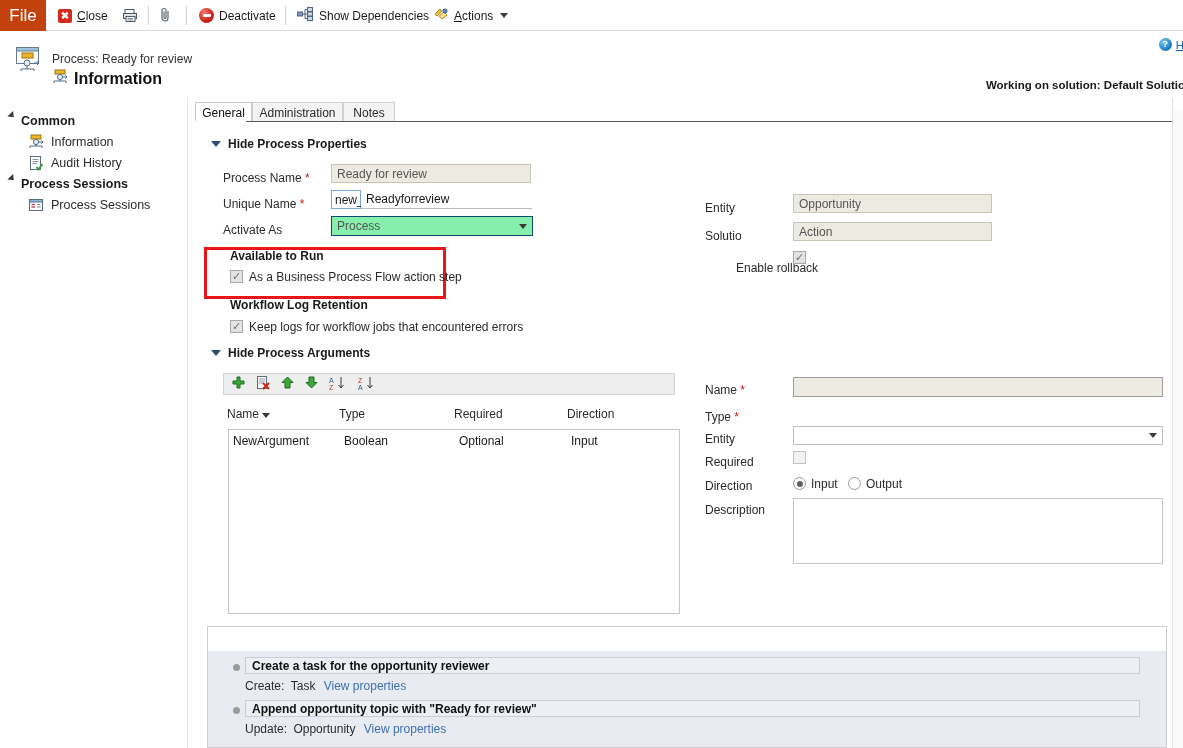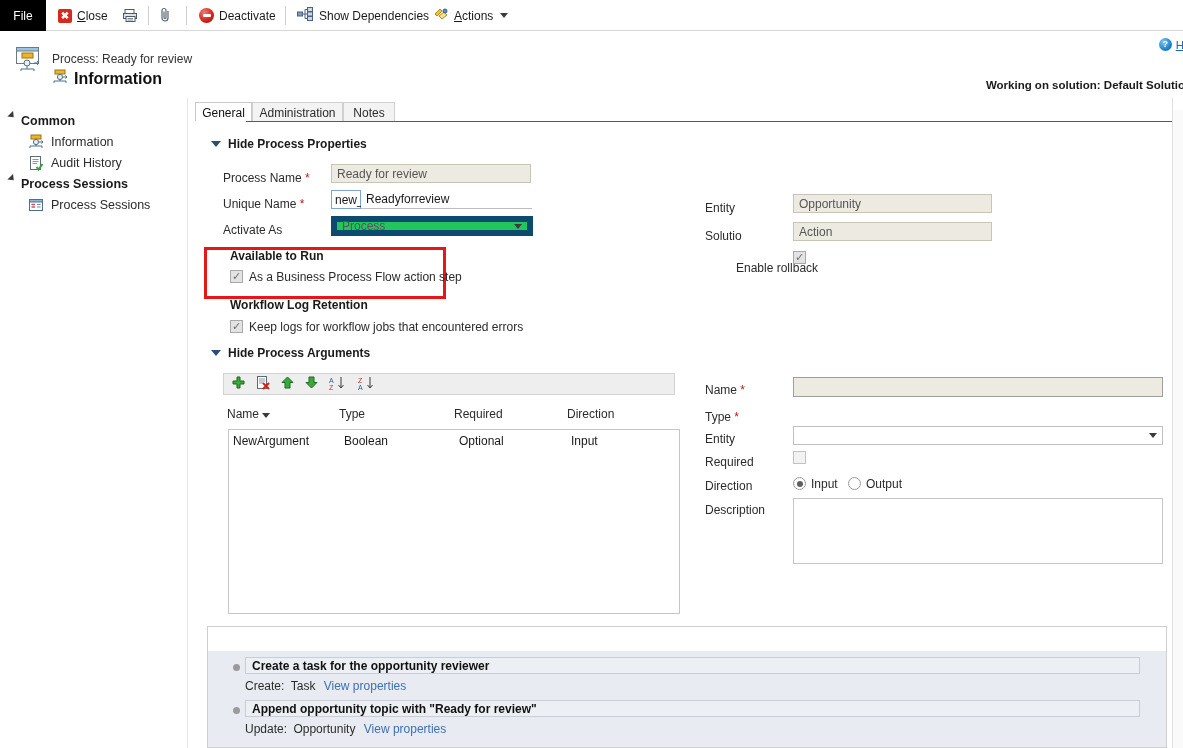--- a/index.html
+++ b/index.html
@@ -14,23 +14,23 @@
   }
 
   
   .ribbon {
     position: absolute; left: 0; top: 0; width: 1183px; height: 31px;
     background: #ffffff;
     border-bottom: 1px solid #d8d8d8;
   }
   .file-tab {
     position: absolute; left: 0; top: 0; width: 46px; height: 31px;
-    background: #000000;
+    background: #c2410c;
     color: #ffffff;
-    font-size: 12px;
+    font-size: 17px;
     display: flex; align-items: center; justify-content: center;
   }
   .cmd {
     position: absolute; top: 0; height: 31px;
     display: flex; align-items: center; gap: 5px;
     color: #1a1a1a; font-size: 12px; white-space: nowrap;
     padding: 0 3px;
   }
   .cmd .lbl { line-height: 1; }
   .cmd u { text-decoration: underline; }
@@ -170,21 +170,21 @@
     position: absolute;
     background: #eceae1; border: 1px solid #bfbfbf;
     font-size: 12px; color: #555; padding: 2px 5px;
     display: flex; align-items: center;
     font-family: "Liberation Sans", sans-serif;
   }
   .finput.white { background: #ffffff; border: 1px solid #bdbdbd; color: #1a1a1a; }
   .finput.readonly { background: #eceae1; border: 1px solid #c8c4b6; }
   .fselect {
     position: absolute;
-    background: #22c55e; border: 6px solid #0c4a6e;
+    background: #86efac; border: 1px solid #0c4a6e;
     font-size: 12px; color: #555; padding: 2px 5px;
     display: flex; align-items: center; justify-content: space-between;
   }
   .caret-sm {
     width: 0; height: 0;
     border-left: 4px solid transparent; border-right: 4px solid transparent;
     border-top: 5px solid #3a3a3a;
   }
 
   .chk {

